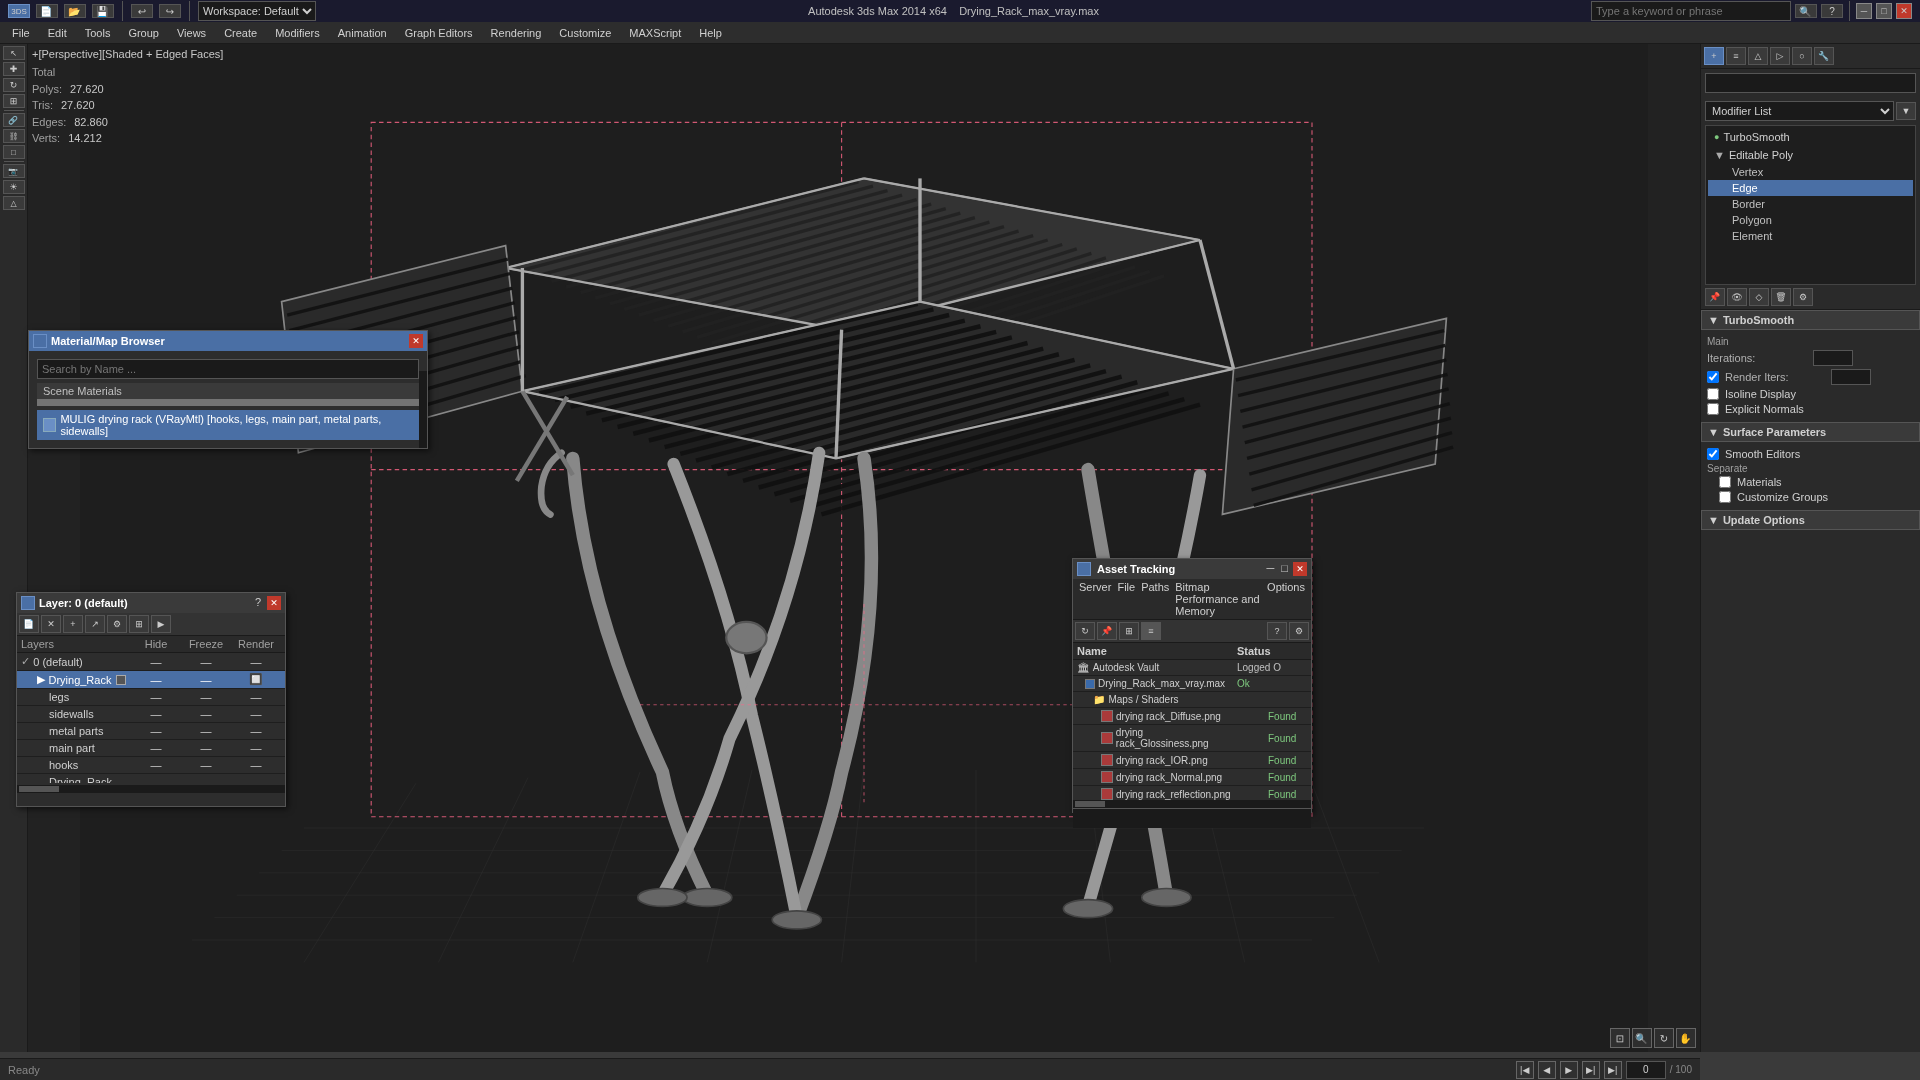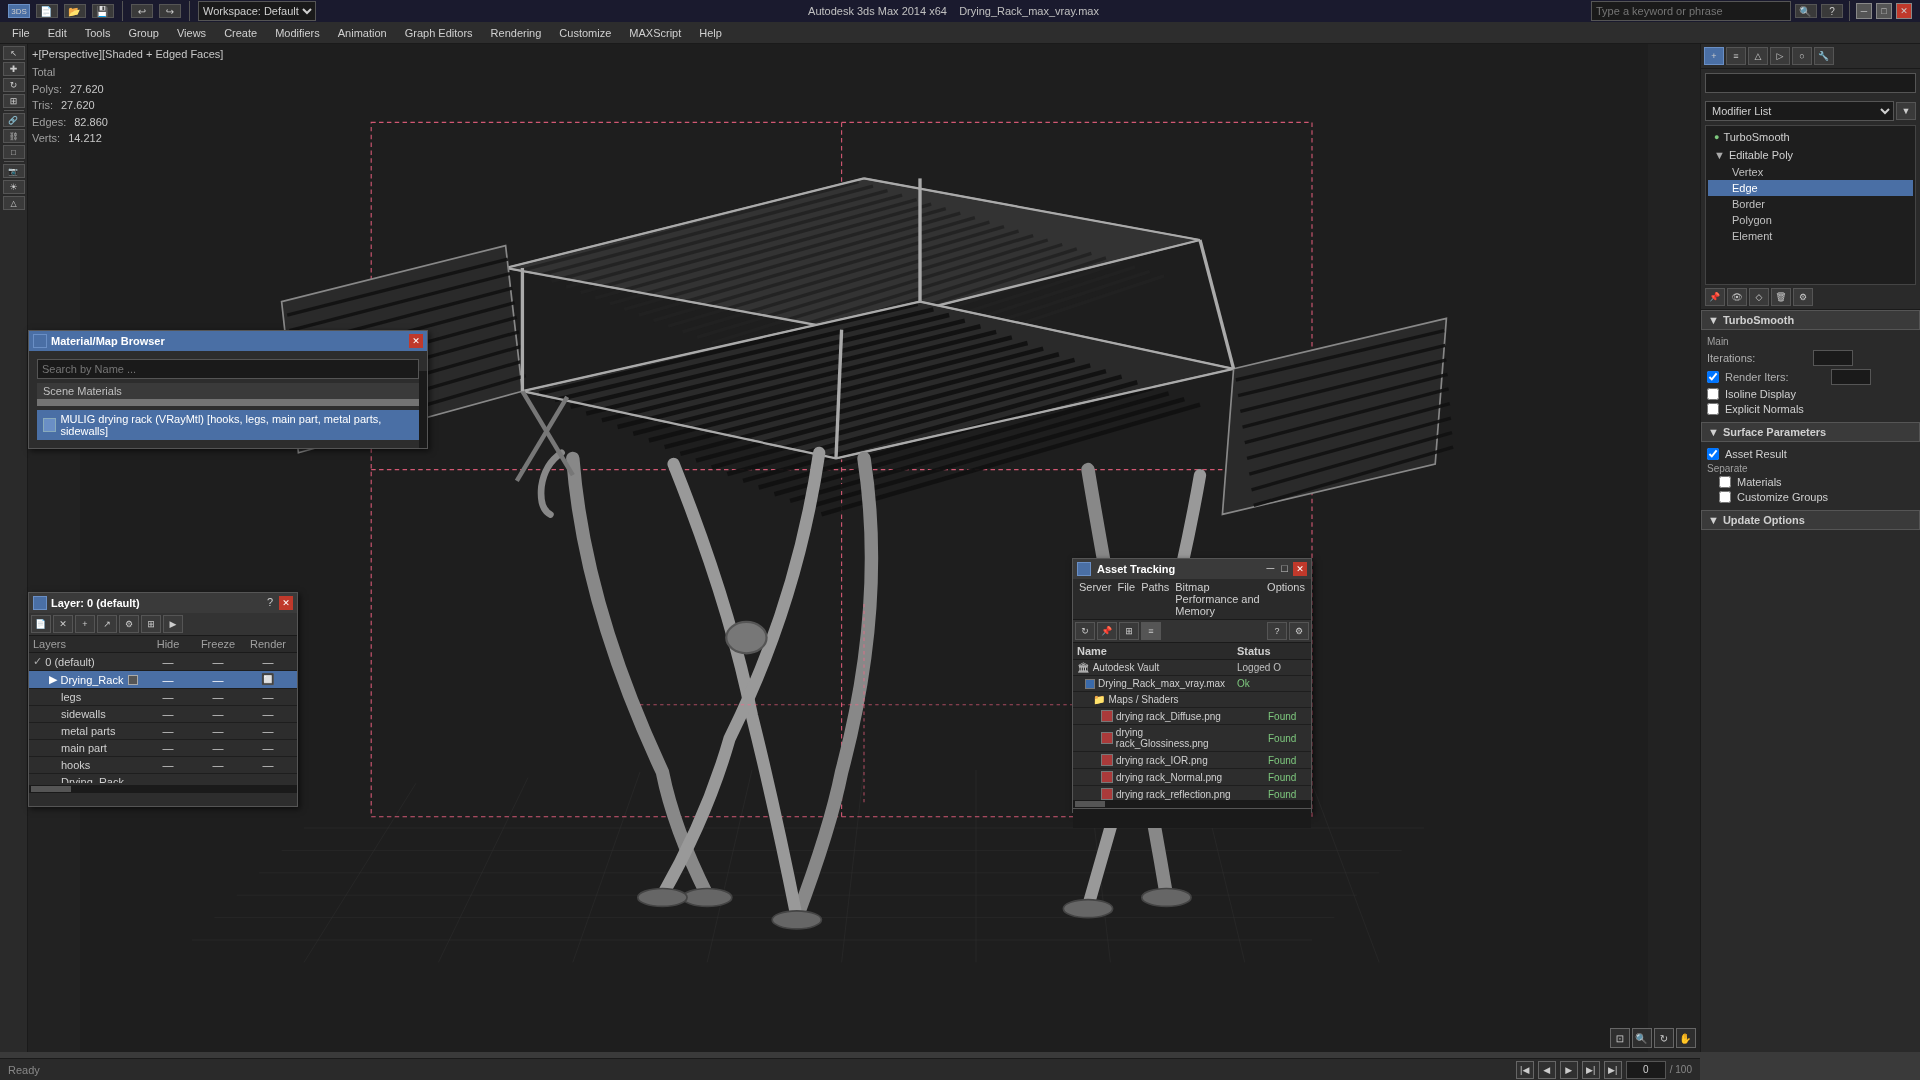--- a/index.html
+++ b/index.html
@@ -775,21 +775,21 @@
         </div>
       </div>
 
       <div class="section-header">
         <span>▼</span>
         <span>Surface Parameters</span>
       </div>
       <div class="section-content">
         <div class="prop-row">
           <input type="checkbox" class="prop-checkbox" checked="" style="">
-          <label>Asset Result</label>
+          <label>Smooth Editors</label>
         </div>
         <div style="font-size:10px;color:#a0a0a0;margin:2px 0;">Separate</div>
         <div class="prop-row" style="padding-left:12px;">
           <input type="checkbox" class="prop-checkbox" style="">
           <label>Materials</label>
         </div>
         <div class="prop-row" style="padding-left:12px;">
           <input type="checkbox" class="prop-checkbox" style="">
           <label>Customize Groups</label>
         </div>
@@ -816,21 +816,21 @@
     <div class="mat-section-header">Scene Materials</div>
     <div class="mat-item">
       <div class="mat-icon"></div>
       <span>MULIG drying rack (VRayMtl) [hooks, legs, main part, metal parts, sidewalls]</span>
     </div>
     
     <div style="position:absolute;right:0;top:20px;bottom:0;width:8px;background:#1a1a1a;"></div>
   </div>
 </div>
 
-<div class="floating-panel" id="layers-panel" style="left:28px;top:592px;width:270px;height:215px;">
+<div class="floating-panel" id="layers-panel" style="left:16px;top:592px;width:270px;height:215px;">
   <div class="panel-titlebar dark">
     <div style="display:flex;align-items:center;gap:4px;">
       <div style="width:14px;height:14px;background:#4a6fa5;border:1px solid #6a8fc5;"></div>
       <span class="panel-title">Layer: 0 (default)</span>
     </div>
     <div style="display:flex;gap:3px;">
       <span style="color:#ccc;cursor:pointer;padding:0 3px;">?</span>
       <button class="panel-close">✕</button>
     </div>
   </div>

